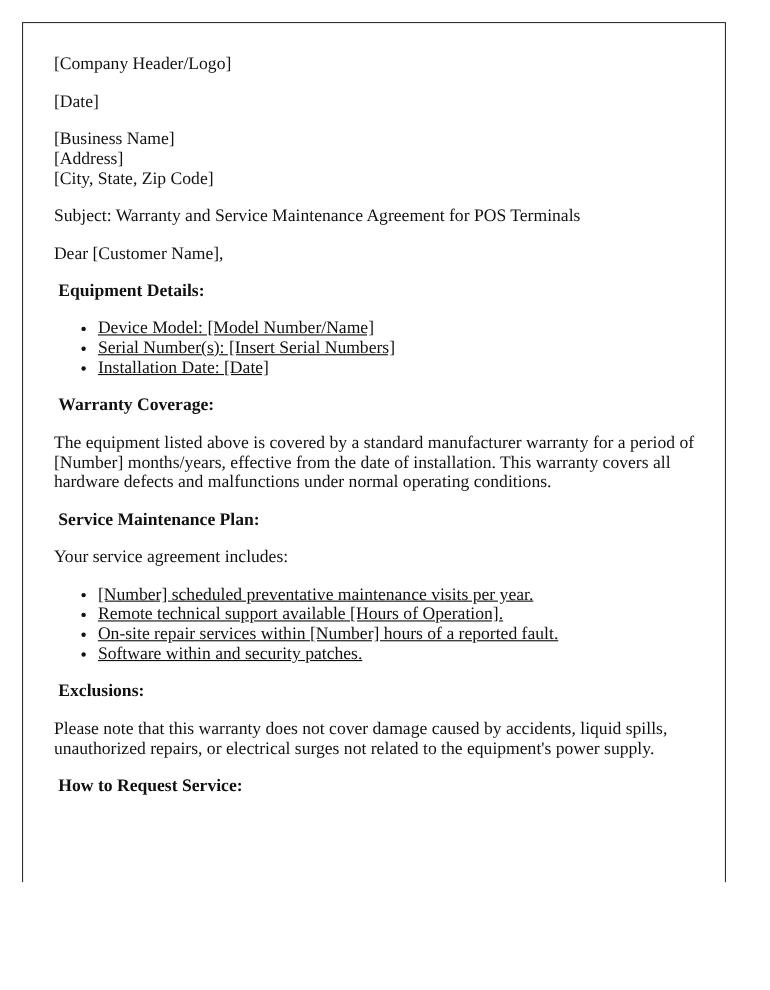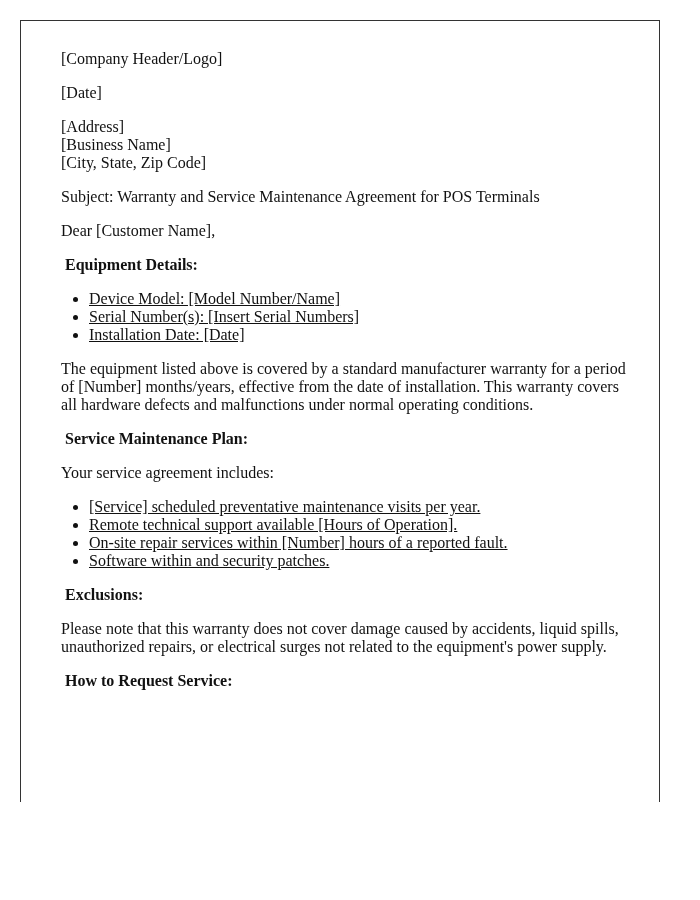--- a/index.html
+++ b/index.html
@@ -24,25 +24,25 @@
       height: 782px;
       border: 1px solid #333333;
       border-bottom: none;
       overflow: hidden;
       box-sizing: border-box;
     }
     .letter-inner {
       padding: 29px 28px 0 28px;
     }
     p {
-      margin: 0 0 16px 12px;
+      margin: 0 0 16px 0;
     }
     .heading {
       font-weight: bold;
-      margin: 0 0 16px 16px;
+      margin: 0 0 16px 4px;
     }
     ul {
       margin: 0 0 16px 0;
       padding-left: 40px;
       text-decoration: underline;
     }
     li {
       margin: 0;
     }
     .addr-line {
@@ -53,43 +53,44 @@
 <body>
 
 <div class="letter-frame">
   <div class="letter-inner">
 
     <p>[Company Header/Logo]</p>
 
     <p>[Date]</p>
 
     <p>
+      <span class="addr-line">[Business Name]</span>
       <span class="addr-line">[Address]</span>
-      <span class="addr-line">[Business Name]</span>
       <span class="addr-line">[City, State, Zip Code]</span>
     </p>
 
     <p>Subject: Warranty and Service Maintenance Agreement for POS Terminals</p>
 
     <p>Dear [Customer Name],</p>
 
 
     <p class="heading">Equipment Details:</p>
     <ul>
       <li>Device Model: [Model Number/Name]</li>
       <li>Serial Number(s): [Insert Serial Numbers]</li>
       <li>Installation Date: [Date]</li>
     </ul>
 
+    <p class="heading">Warranty Coverage:</p>
     <p>The equipment listed above is covered by a standard manufacturer warranty for a period of [Number] months/years, effective from the date of installation. This warranty covers all hardware defects and malfunctions under normal operating conditions.</p>
 
     <p class="heading">Service Maintenance Plan:</p>
     <p>Your service agreement includes:</p>
     <ul>
-      <li>[Service] scheduled preventative maintenance visits per year.</li>
+      <li>[Number] scheduled preventative maintenance visits per year.</li>
       <li>Remote technical support available [Hours of Operation].</li>
       <li>On-site repair services within [Number] hours of a reported fault.</li>
       <li>Software within and security patches.</li>
     </ul>
 
     <p class="heading">Exclusions:</p>
     <p>Please note that this warranty does not cover damage caused by accidents, liquid spills, unauthorized repairs, or electrical surges not related to the equipment's power supply.</p>
 
     <p class="heading">How to Request Service:</p>
 

